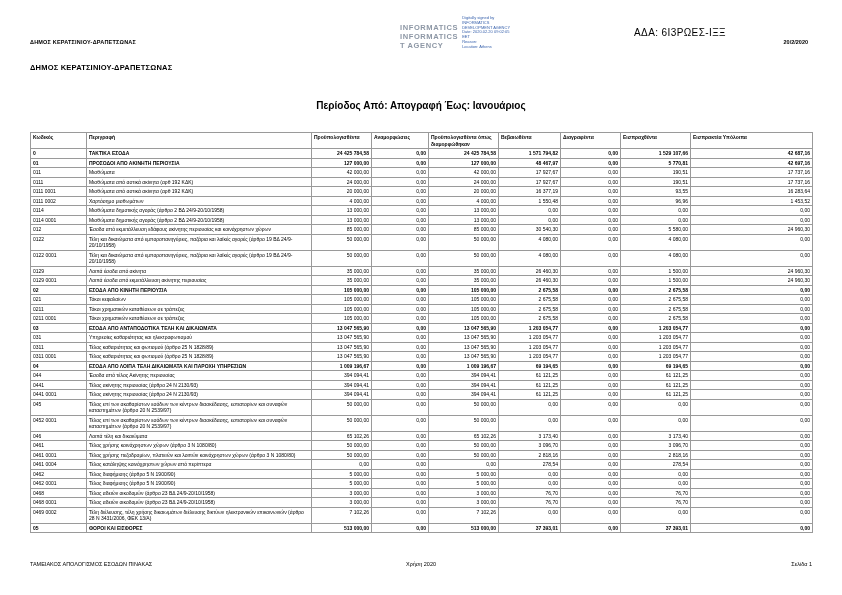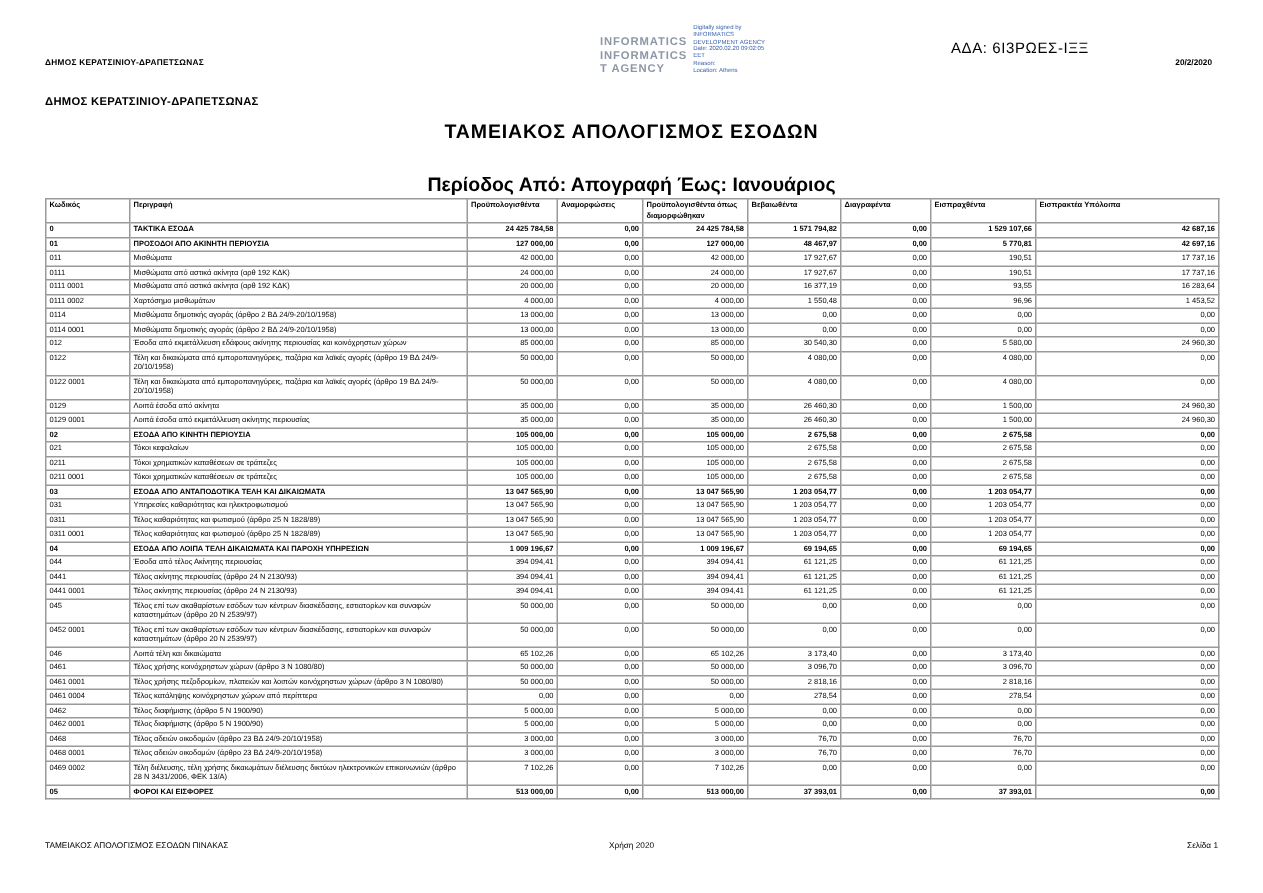--- a/index.html
+++ b/index.html
@@ -14,21 +14,21 @@
   .stamp { position:absolute; top:15px; left:400px; display:flex; gap:4px; align-items:flex-end; }
   .stamp-agency { color:#8d97a5; font-size:7.5px; font-weight:bold; line-height:9px; letter-spacing:.6px; }
   .stamp-agency span { display:block; }
   .stamp-details { color:#3a63ad; font-size:4px; line-height:4.8px; padding-top:1px; }
   .stamp-details span { display:block; }
 
   .org-small { position:absolute; top:39px; left:30px; font-size:5.5px; font-weight:bold; letter-spacing:.2px; }
   .doc-date  { position:absolute; top:39px; right:34px; font-size:5.5px; font-weight:bold; }
   .org-bold  { position:absolute; top:63px; left:30px; font-size:7.5px; font-weight:bold; letter-spacing:.2px; }
   .title     { position:absolute; top:80px; left:0; width:100%; text-align:center; font-size:13px; font-weight:bold; letter-spacing:.6px; }
-  .subtitle  { position:absolute; top:100px; left:0; width:100%; text-align:center; font-size:13px; font-weight:bold;margin-top:15px; }
+  .subtitle  { position:absolute; top:100px; left:0; width:100%; text-align:center; font-size:10px; font-weight:bold; }
 
   table.report {
     position:absolute; top:132px; left:30px; width:782px;
     border-collapse:collapse; table-layout:fixed; font-size:5px;
   }
   .report th, .report td {
     border:0.5px solid #9a9a9a; padding:1px 2px; vertical-align:top;
     line-height:1.3; overflow:hidden; word-wrap:break-word;
   }
   .report th { text-align:left; font-weight:bold; }
@@ -66,21 +66,20 @@
       <span>Date: 2020.02.20 09:02:05</span>
       <span>EET</span>
       <span>Reason:</span>
       <span>Location: Athens</span>
     </div>
   </div>
 
   <div class="org-small">ΔΗΜΟΣ ΚΕΡΑΤΣΙΝΙΟΥ-ΔΡΑΠΕΤΣΩΝΑΣ</div>
   <div class="doc-date">20/2/2020</div>
   <div class="org-bold">ΔΗΜΟΣ ΚΕΡΑΤΣΙΝΙΟΥ-ΔΡΑΠΕΤΣΩΝΑΣ</div>
-  <div class="title">ΤΑΜΕΙΑΚΟΣ ΑΠΟΛΟΓΙΣΜΟΣ ΕΣΟΔΩΝ</div>
   <div class="subtitle">Περίοδος Από: Απογραφή Έως: Ιανουάριος</div>
 
   <table class="report">
     <colgroup>
       <col class="c-code">
         <col class="c-desc">
         <col class="c-v1">
         <col class="c-v2">
         <col class="c-v3">
       <col class="c-v4">

